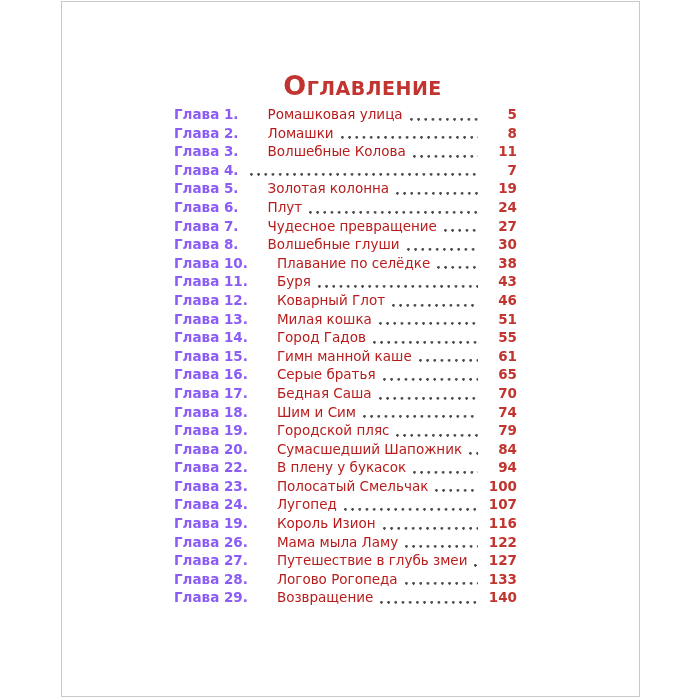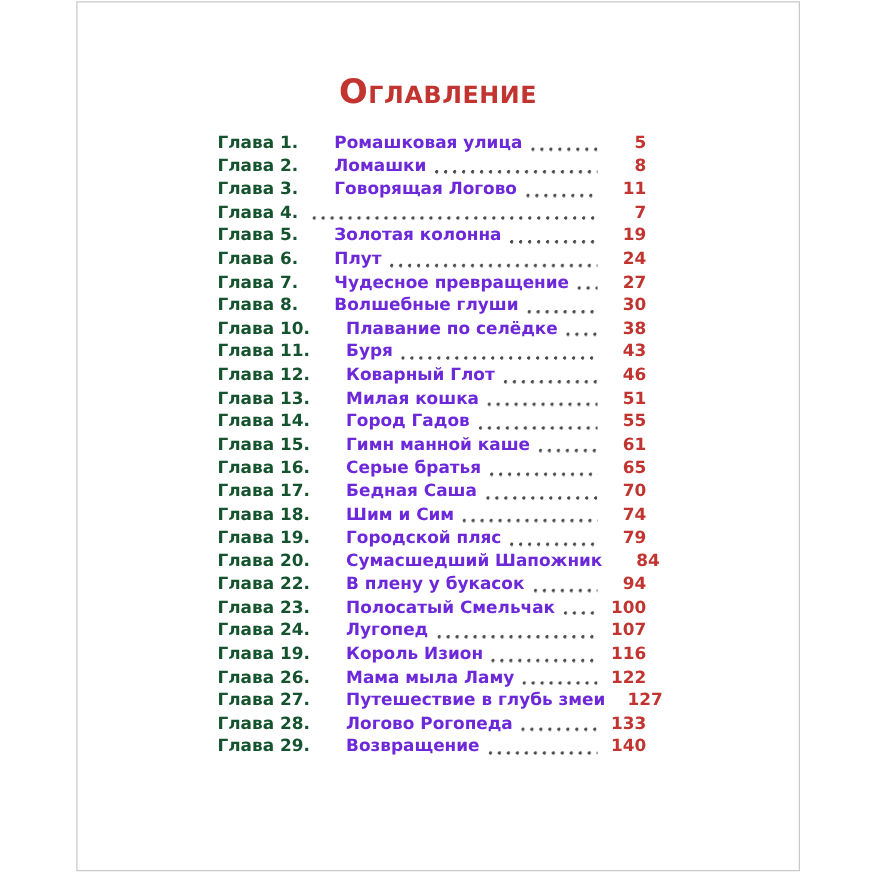--- a/index.html
+++ b/index.html
@@ -22,21 +22,21 @@
     width: 577px;
     height: 694px;
     background: #ffffff;
     border: 1px solid #c9c9c9;
   }
   .page-title {
     position: absolute;
     top: 56px;
     left: 0;
     width: 100%;
-    margin: 0;
+    margin: 12px;
     text-align: center;
     font-size: 27px;
     font-weight: bold;
     font-variant: small-caps;
     letter-spacing: 0.5px;
     color: #c1342f;
   }
   .toc-list {
     position: absolute;
     top: 103px;
@@ -45,28 +45,28 @@
   }
   .toc-row {
     display: flex;
     align-items: baseline;
     height: 18.6px;
     font-size: 13.5px;
     line-height: 18.6px;
     white-space: nowrap;
   }
   .chapter-label {
-    color: #14532d;
+    color: #8b5cf6;
     font-weight: bold;
     margin-right: 5px;
     flex: 0 0 auto;
   }
   .chapter-title {
-    color: #6d28d9;
-    font-weight: bold;
+    color: #b91c1c;
+    font-weight: normal;
     flex: 0 0 auto;
     padding-left: 24px;
   }
   .leader {
     flex: 1 1 auto;
     align-self: flex-end;
     height: 4px;
     margin: 0 7px 3px 7px;
     background-image: radial-gradient(circle at 1.4px 1.4px, #4a4a4a 1.15px, rgba(0,0,0,0) 1.5px);
     background-size: 7.2px 3px;
@@ -97,21 +97,21 @@
 
   <div class="toc-row">
     <span class="chapter-label">Глава 2.</span>
     <span class="chapter-title">Ломашки</span>
     <span class="leader"></span>
     <span class="page-number">8</span>
   </div>
 
   <div class="toc-row">
     <span class="chapter-label">Глава 3.</span>
-    <span class="chapter-title">Говорящая Логово</span>
+    <span class="chapter-title">Волшебные Колова</span>
     <span class="leader"></span>
     <span class="page-number">11</span>
   </div>
 
   <div class="toc-row">
     <span class="chapter-label">Глава 4.</span>
     <span class="leader"></span>
     <span class="page-number">7</span>
   </div>
 

